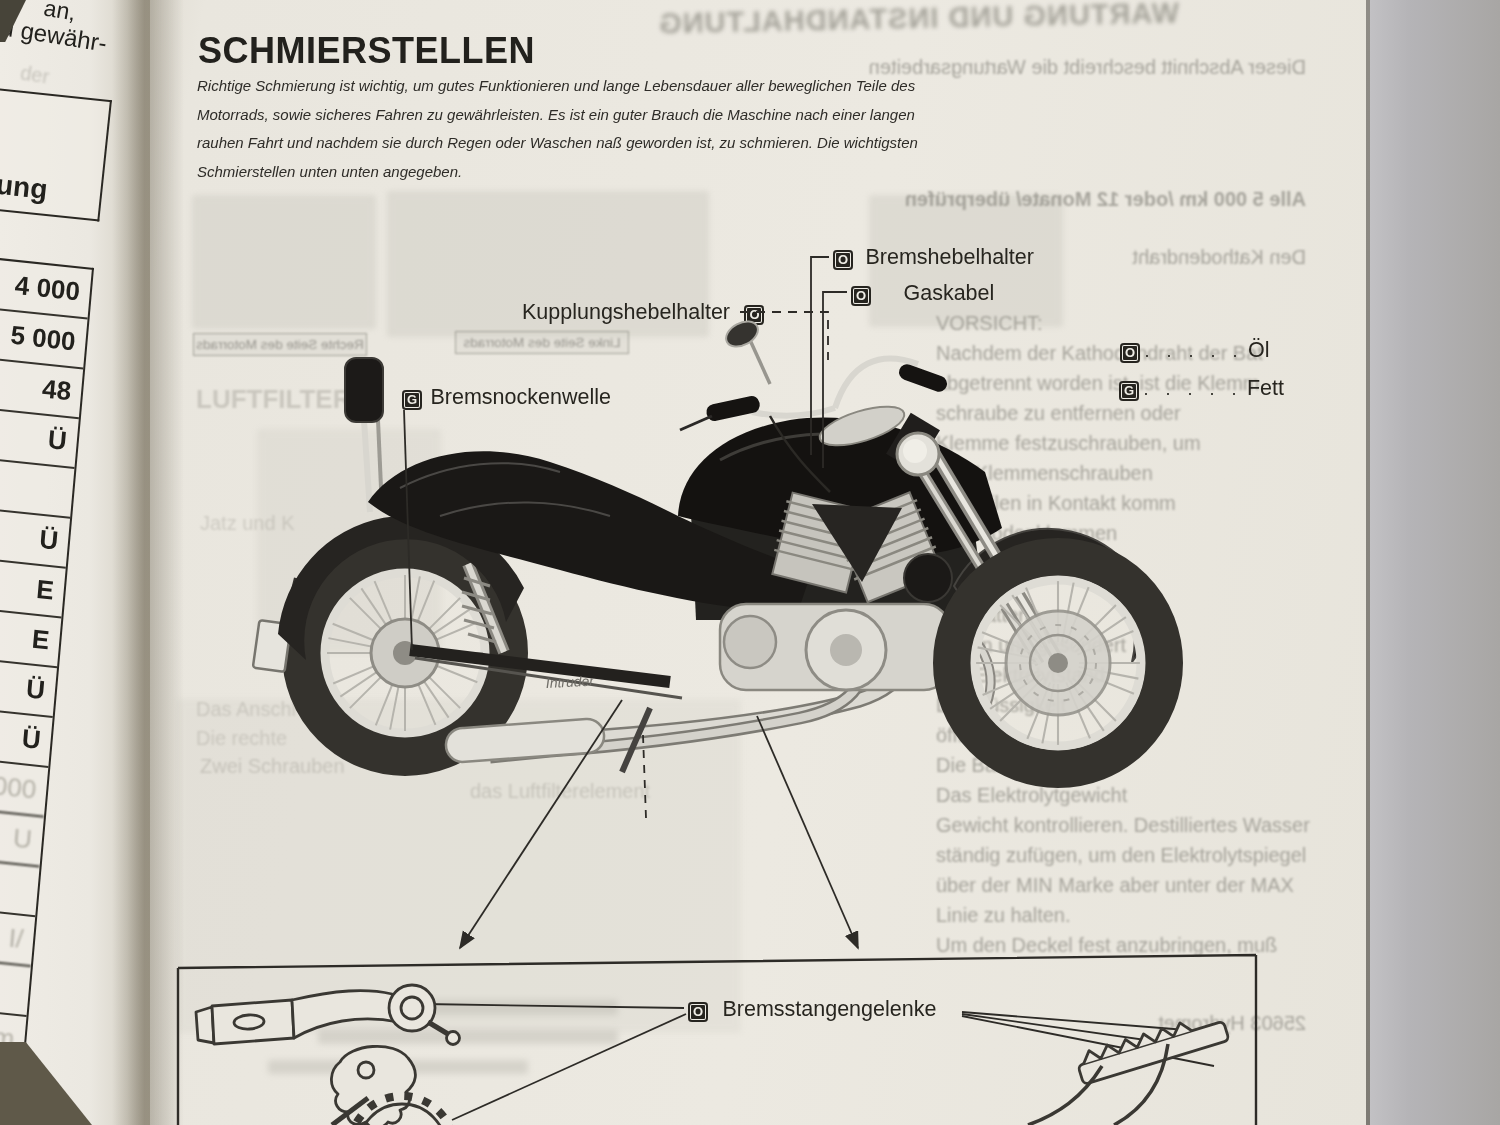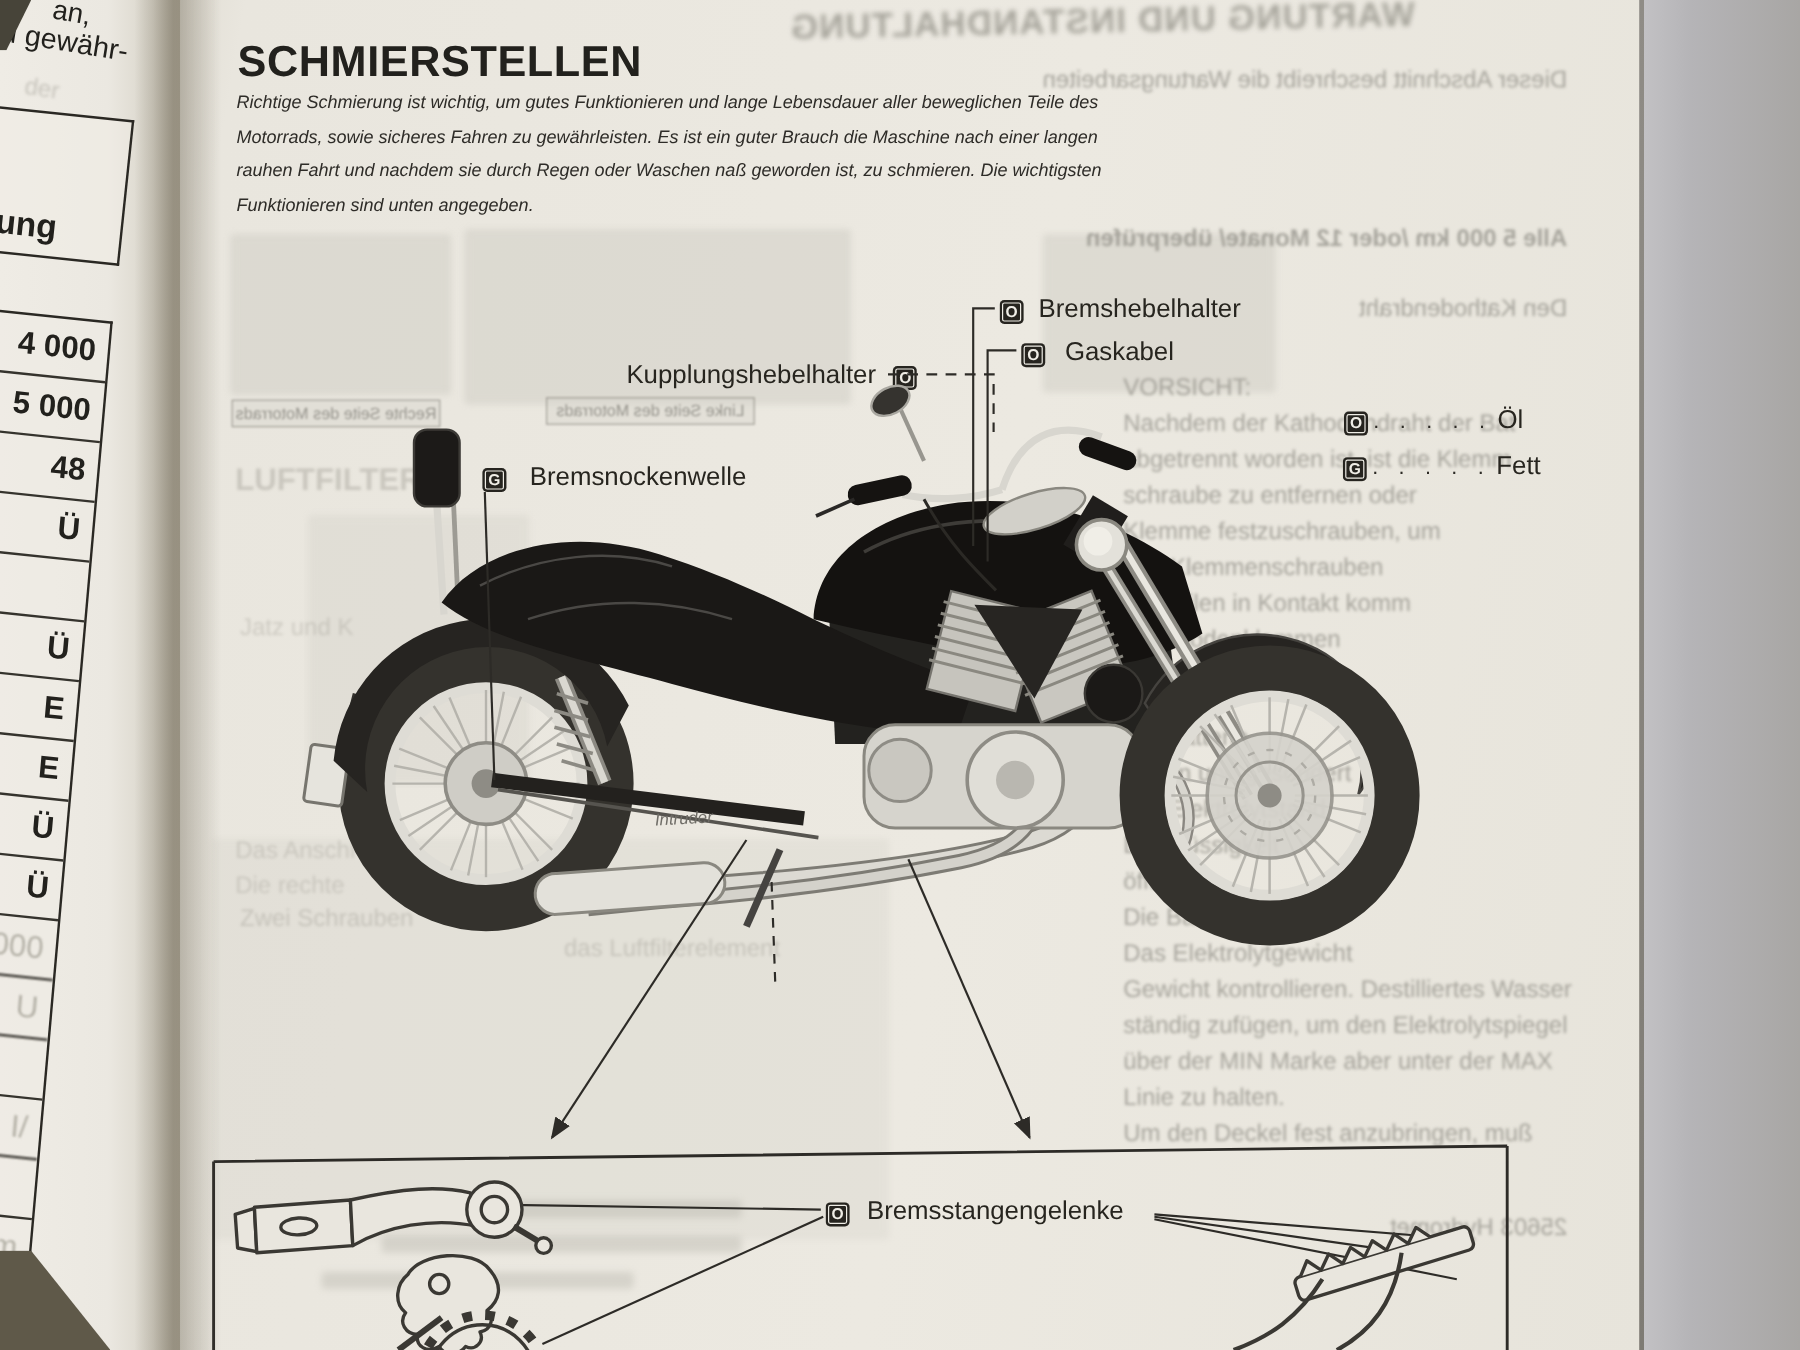--- a/index.html
+++ b/index.html
@@ -122,38 +122,38 @@
 
     <div class="ghost-bar" style="left:170px;top:1000px;width:330px;height:15px"></div>
     <div class="ghost-bar" style="left:200px;top:1030px;width:300px;height:14px"></div>
     <div class="ghost-bar" style="left:150px;top:1060px;width:260px;height:14px"></div>
 
     <div class="abs title" style="left:80px;top:30px">SCHMIERSTELLEN</div>
     <div class="abs para" style="left:79px;top:72px">
       <div>Richtige Schmierung ist wichtig, um gutes Funktionieren und lange Lebensdauer aller beweglichen Teile des</div>
       <div>Motorrads, sowie sicheres Fahren zu gewährleisten.  Es ist ein guter Brauch die Maschine nach einer langen</div>
       <div>rauhen Fahrt und nachdem sie durch Regen oder Waschen naß geworden ist, zu schmieren.  Die wichtigsten</div>
-      <div>Funktionieren sind unten angegeben.</div>
+      <div>Schmierstellen unten unten angegeben.</div>
     </div>
 
     <div class="abs" style="left:715px;top:245px">
       <span class="sym">O</span>
       <span class="lbl" style="margin-left:8px">Bremshebelhalter</span>
     </div>
     <div class="abs" style="left:733px;top:281px">
       <span class="sym">O</span>
-      <span class="lbl" style="margin-left:12px">Gaskabel</span>
+      <span class="lbl" style="margin-left:28px">Gaskabel</span>
     </div>
     <div class="abs" style="left:404px;top:300px">
       <span class="lbl">Kupplungshebelhalter</span>
       <span class="sym" style="margin-left:10px">O</span>
     </div>
     <div class="abs" style="left:284px;top:385px">
       <span class="sym">G</span>
-      <span class="lbl" style="margin-left:15px">Bremsnockenwelle</span>
+      <span class="lbl" style="margin-left:4px">Bremsnockenwelle</span>
     </div>
 
     <div class="abs" style="left:1002px;top:338px">
       <span class="sym">O</span>
       <span class="dots">. . . . .</span>
       <span class="lbl">Öl</span>
     </div>
     <div class="abs" style="left:1001px;top:376px">
       <span class="sym">G</span>
       <span class="dots">. . . . .</span>

